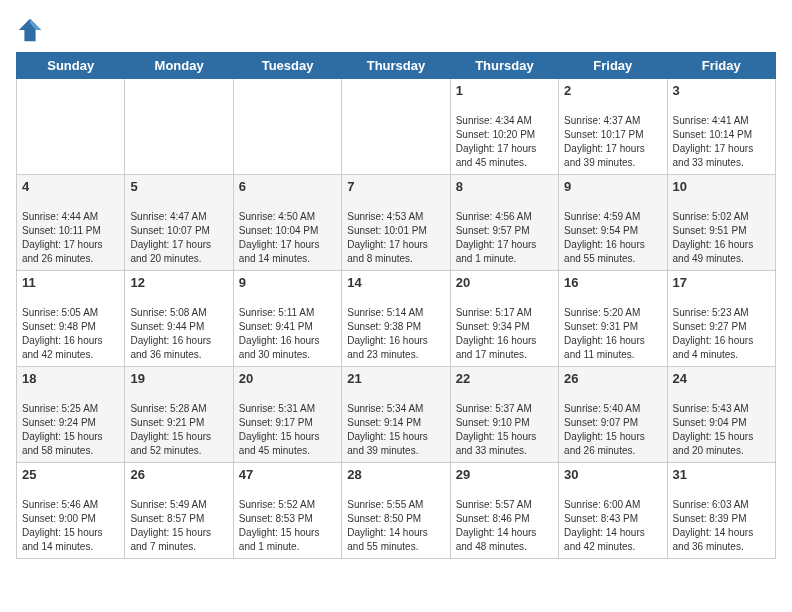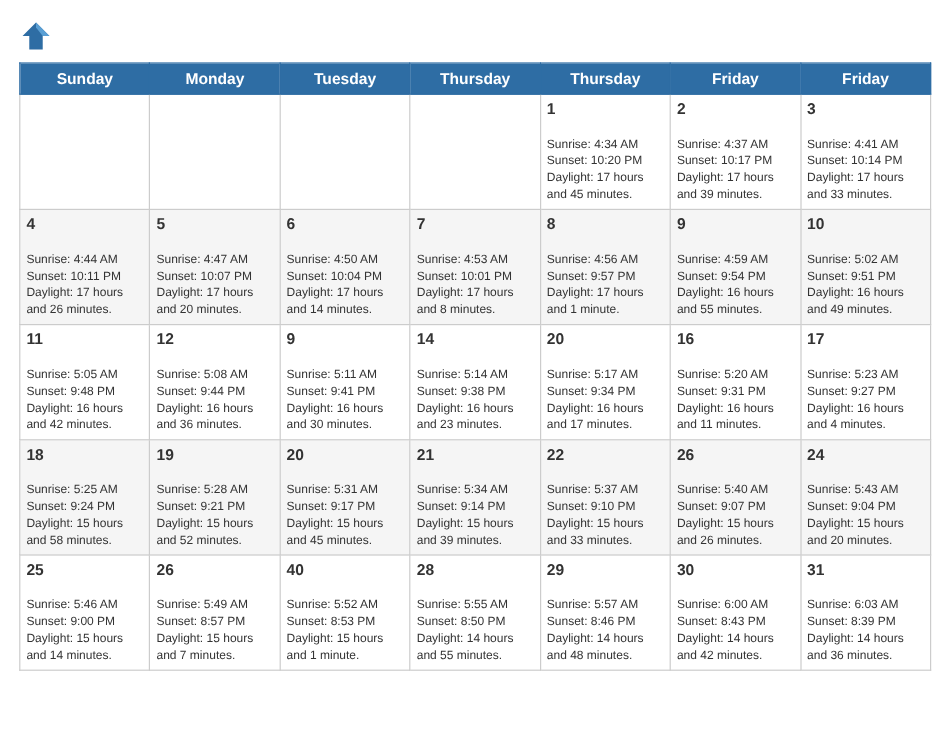--- a/index.html
+++ b/index.html
@@ -234,21 +234,21 @@
       <tr>
         <td>
           <span class="day-number">25</span>
           <div class="day-info">Sunrise: 5:46 AM<br>Sunset: 9:00 PM<br>Daylight: 15 hours<br>and 14 minutes.</div>
         </td>
         <td>
           <span class="day-number">26</span>
           <div class="day-info">Sunrise: 5:49 AM<br>Sunset: 8:57 PM<br>Daylight: 15 hours<br>and 7 minutes.</div>
         </td>
         <td>
-          <span class="day-number">40</span>
+          <span class="day-number">47</span>
           <div class="day-info">Sunrise: 5:52 AM<br>Sunset: 8:53 PM<br>Daylight: 15 hours<br>and 1 minute.</div>
         </td>
         <td>
           <span class="day-number">28</span>
           <div class="day-info">Sunrise: 5:55 AM<br>Sunset: 8:50 PM<br>Daylight: 14 hours<br>and 55 minutes.</div>
         </td>
         <td>
           <span class="day-number">29</span>
           <div class="day-info">Sunrise: 5:57 AM<br>Sunset: 8:46 PM<br>Daylight: 14 hours<br>and 48 minutes.</div>
         </td>

